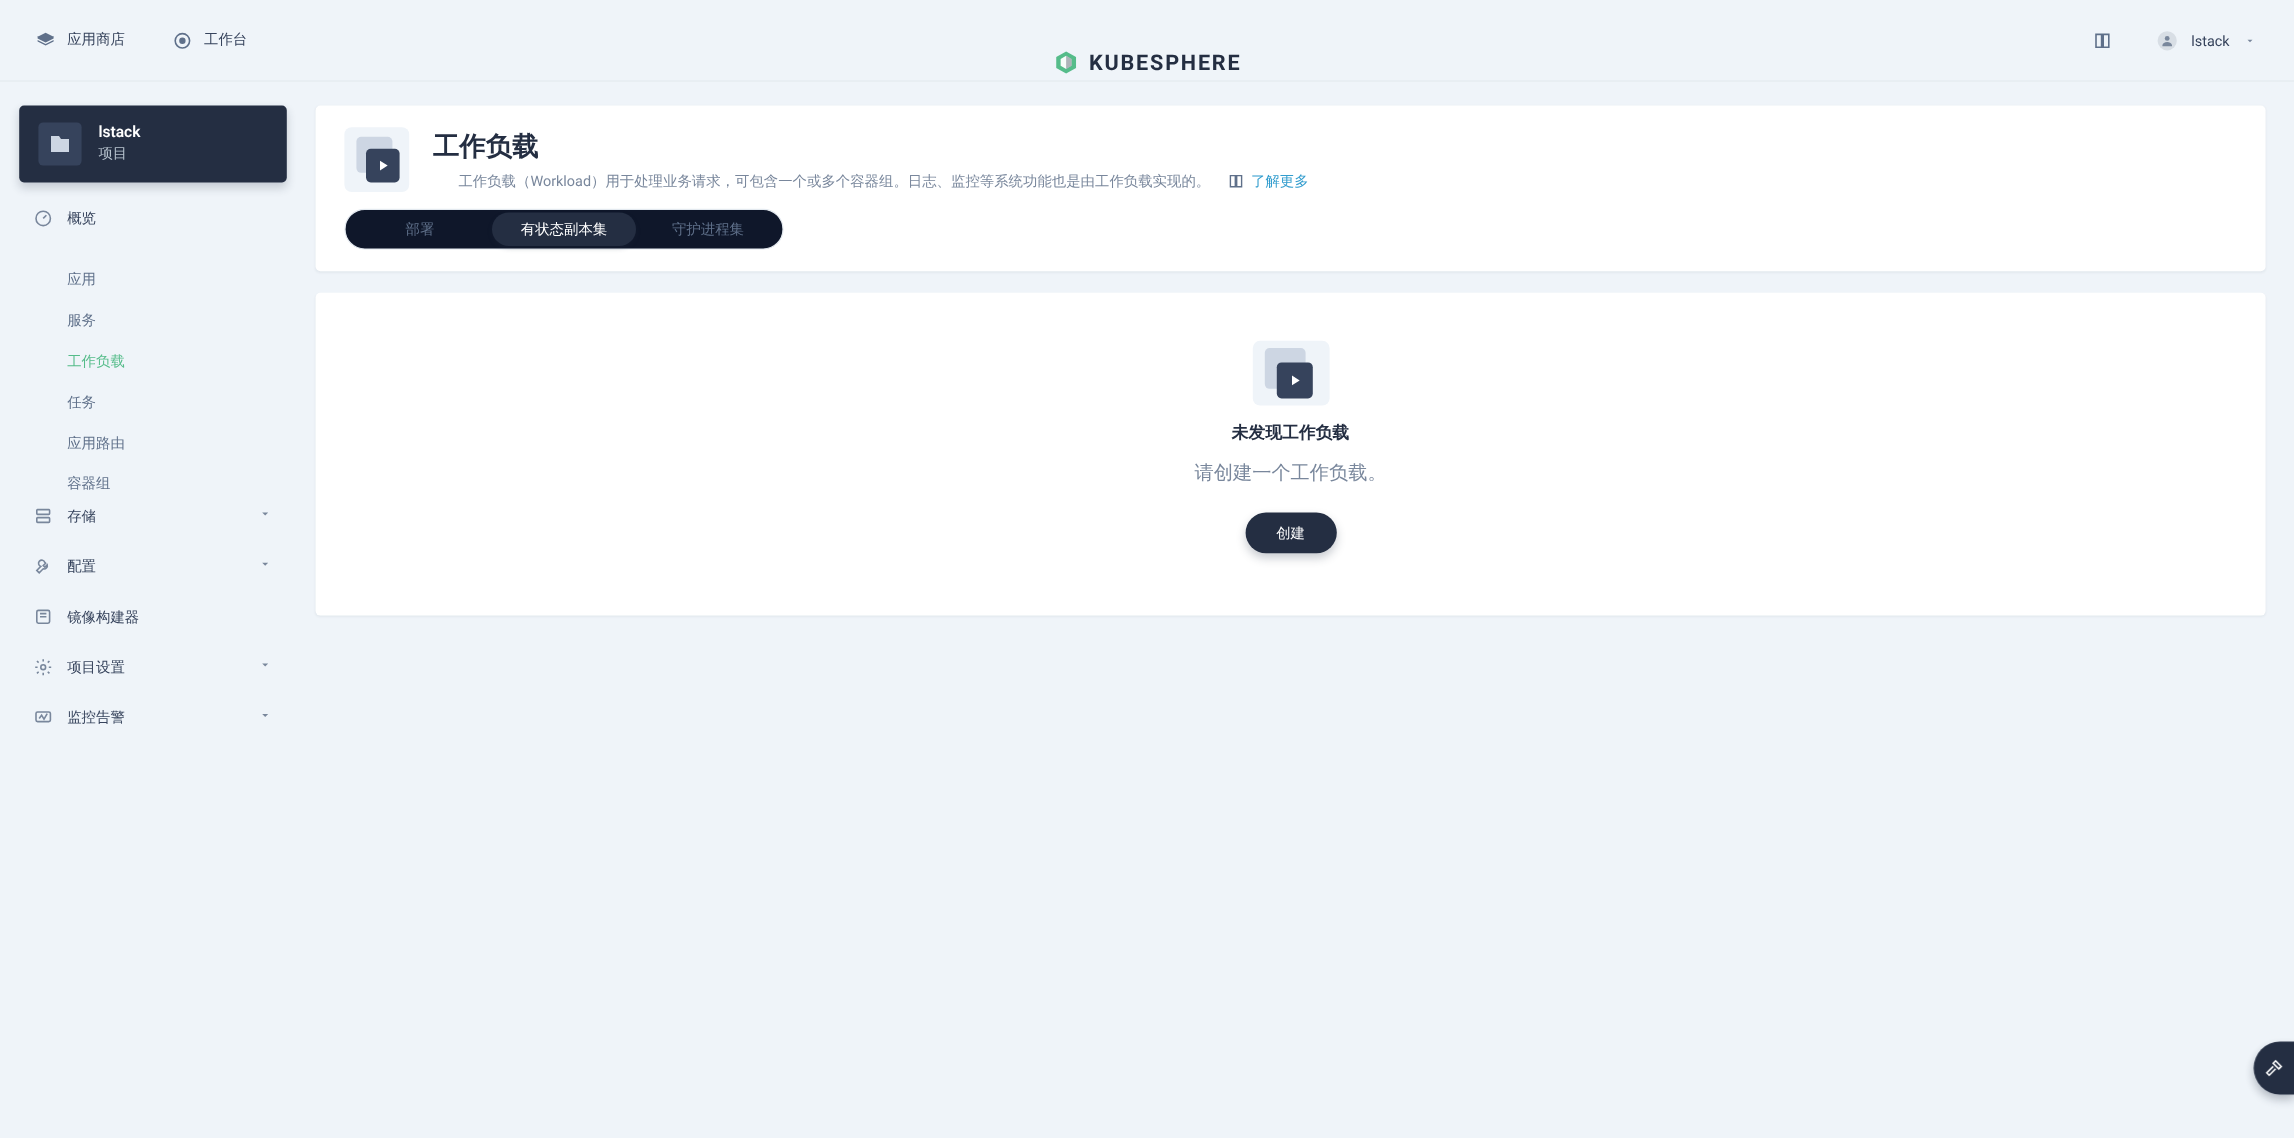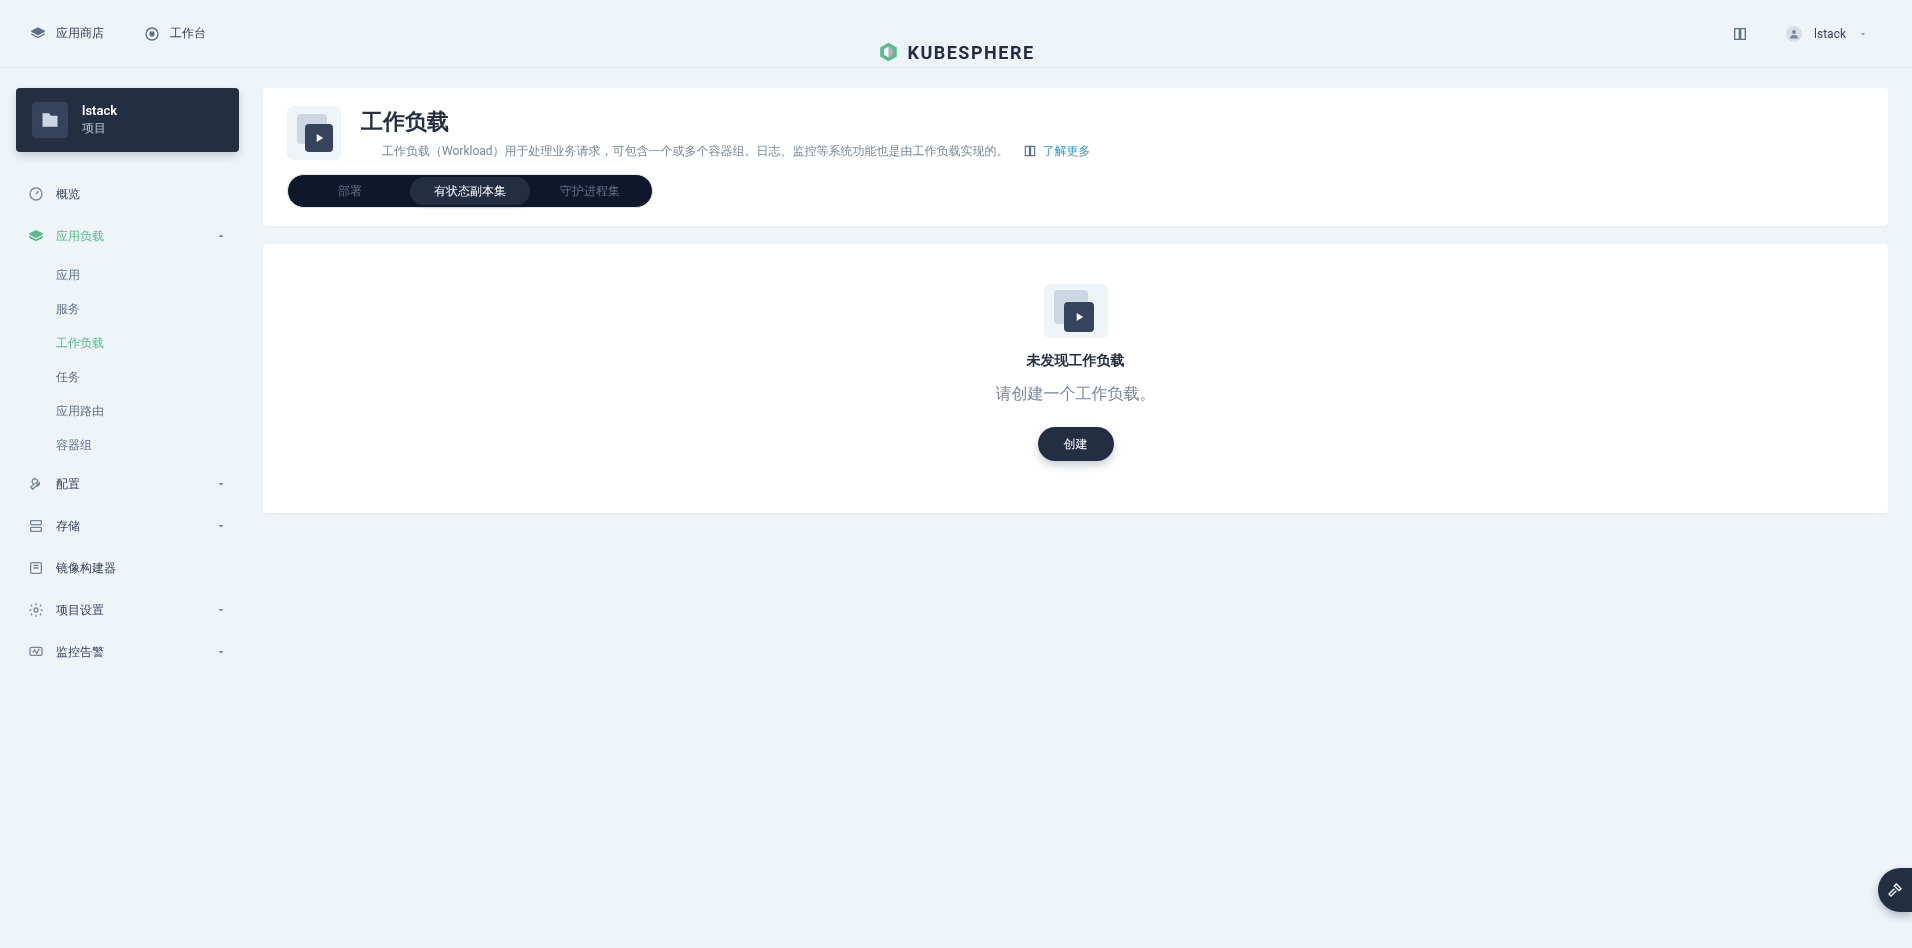--- a/index.html
+++ b/index.html
@@ -8,21 +8,21 @@
     font-family: -apple-system, BlinkMacSystemFont, "Segoe UI", Roboto, "PingFang SC", "Microsoft YaHei", sans-serif;
     font-size: 12px;
     color: #36435c;
     background: #eff4f9;
     overflow: hidden;
   }
   
   .top-header {
     position: fixed; top: 0; left: 0; right: 0; height: 68px;
     display: flex; align-items: center; justify-content: space-between;
-    padding: 0 44px 0 30px;
+    padding: 0 32px 0 30px;
     background: #eff4f9;
     border-bottom: 1px solid #e3e9ef;
     z-index: 100;
   }
   .top-left { display: flex; align-items: center; gap: 40px; }
   .top-link { display: flex; align-items: center; gap: 10px; color: #36435c; font-size: 12px; cursor: pointer; }
   .top-link .ticon { width: 16px; height: 16px; display:inline-flex; align-items:center; justify-content:center; color:#5f708a; }
   .top-center { position: absolute; left: 50%; transform: translateX(-50%); display:flex; align-items:center; gap:10px; }
   .brand { display:flex; align-items:center; gap:8px; font-weight:700; font-size:18px; letter-spacing:1.5px; color:#242e42;margin-top:37px; }
   .brand-logo { width:22px; height:22px; }
@@ -44,21 +44,21 @@
   .project-card .picon {
     width:36px; height:36px; border-radius:4px; background:#36435c;
     display:flex; align-items:center; justify-content:center; color:#cdd6e3;
   }
   .project-card .ptexts { display:flex; flex-direction:column; }
   .project-card .ptitle { font-size:13px; font-weight:600; color:#fff; }
   .project-card .psubtitle { font-size:12px; color:#b6c2cd; margin-top:2px;font-family:Liberation Serif, serif; }
 
   .nav { margin-top: 22px; display:flex; flex-direction:column; gap:2px; }
   .nav-item {
-    display:flex; align-items:center; gap:12px; height:40px; padding:0 12px;
+    display:flex; gap:12px; height:40px; padding:0 12px;
     border-radius:4px; cursor:pointer; color:#36435c; position:relative;
   }
   .nav-item .nicon { width:16px; height:16px; color:#79879c; display:inline-flex; }
   .nav-item.active, .nav-item.active .nicon { color:#55bc8a; }
   .nav-item .chev { margin-left:auto; width:12px; height:12px; color:#79879c; }
   .nav-sub { display:flex; flex-direction:column; }
   .nav-sub .sub-item { height:34px; display:flex; align-items:center; padding-left:40px; color:#5f708a; cursor:pointer; border-radius:4px; }
   .nav-sub .sub-item.active { color:#55bc8a; }
 
   
@@ -203,33 +203,20 @@
       <div class="nav-item">
         <span class="nicon">
           <svg viewBox="0 0 24 24" fill="none" stroke="currentColor" stroke-width="2">
               <circle cx="12" cy="12" r="9"></circle>
               <path d="M12 12l4-4"></path>
             </svg>
         </span>
         <span>概览</span>
       </div>
 
-      <div class="nav-item active">
-        <span class="nicon">
-          <svg viewBox="0 0 24 24" fill="currentColor">
-              <path d="M12 3 2 8l10 5 10-5-10-5zm0 9L2 7v3l10 5 10-5V7l-10 5zm0 5L2 12v3l10 5 10-5v-3l-10 5z"></path>
-            </svg>
-        </span>
-        <span>应用负载</span>
-        <span class="chev">
-          <svg viewBox="0 0 24 24" fill="currentColor">
-              <path d="M7 14l5-5 5 5z"></path>
-            </svg>
-        </span>
-      </div>
       <div class="nav-sub">
         <div class="sub-item">
             <span>应用</span>
           </div>
         <div class="sub-item">
             <span>服务</span>
           </div>
         <div class="sub-item active">
             <span>工作负载</span>
           </div>
@@ -240,39 +227,39 @@
             <span>应用路由</span>
           </div>
         <div class="sub-item">
             <span>容器组</span>
           </div>
       </div>
 
       <div class="nav-item">
         <span class="nicon">
           <svg viewBox="0 0 24 24" fill="none" stroke="currentColor" stroke-width="2">
-              <path d="M14 7a4 4 0 1 0-5 5l-5 5 3 3 5-5a4 4 0 0 0 5-5l-3 3-2-2 3-3z"></path>
-            </svg>
-        </span>
-        <span>配置</span>
+              <rect x="4" y="4" width="16" height="6" rx="1"></rect>
+              <rect x="4" y="14" width="16" height="6" rx="1"></rect>
+            </svg>
+        </span>
+        <span>存储</span>
         <span class="chev">
           <svg viewBox="0 0 24 24" fill="currentColor">
               <path d="M7 10l5 5 5-5z"></path>
             </svg>
         </span>
       </div>
 
       <div class="nav-item">
         <span class="nicon">
           <svg viewBox="0 0 24 24" fill="none" stroke="currentColor" stroke-width="2">
-              <rect x="4" y="4" width="16" height="6" rx="1"></rect>
-              <rect x="4" y="14" width="16" height="6" rx="1"></rect>
-            </svg>
-        </span>
-        <span>存储</span>
+              <path d="M14 7a4 4 0 1 0-5 5l-5 5 3 3 5-5a4 4 0 0 0 5-5l-3 3-2-2 3-3z"></path>
+            </svg>
+        </span>
+        <span>配置</span>
         <span class="chev">
           <svg viewBox="0 0 24 24" fill="currentColor">
               <path d="M7 10l5 5 5-5z"></path>
             </svg>
         </span>
       </div>
 
       <div class="nav-item">
         <span class="nicon">
           <svg viewBox="0 0 24 24" fill="none" stroke="currentColor" stroke-width="2">

